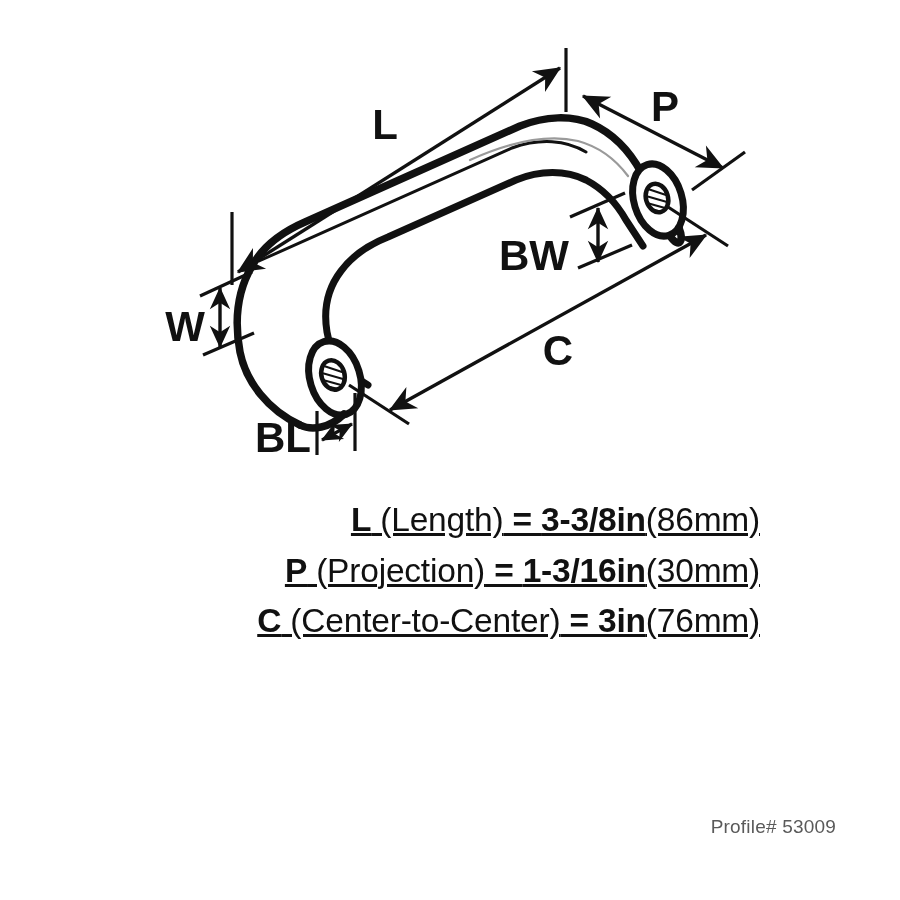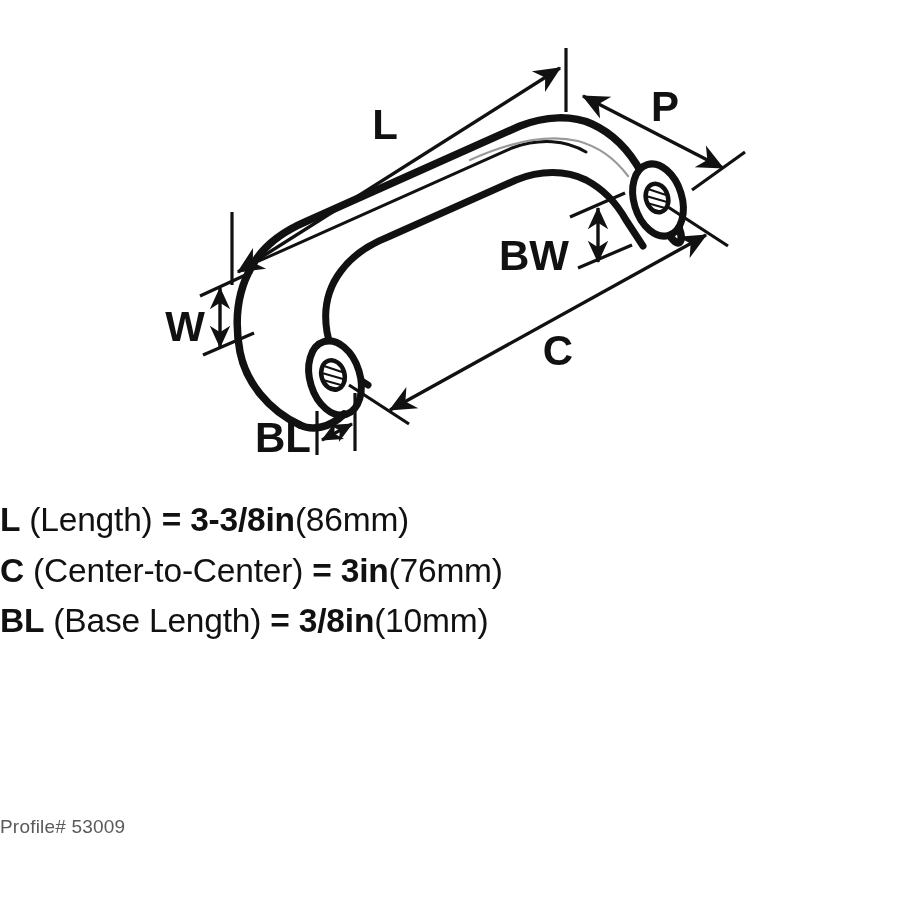--- a/index.html
+++ b/index.html
@@ -37,21 +37,22 @@
     font-family: "Liberation Sans", sans-serif;
     font-weight: bold;
     fill: #111111;
     font-size: 42px;
   }
   #spec-list {
     position: absolute;
     left: 0;
     top: 495px;
     width: 760px;
-    text-align: left;
+    text-align: right;
+    text-decoration: underline;
   }
   .spec-line {
     font-family: "Liberation Sans", sans-serif;
     font-size: 33.5px;
     line-height: 50.5px;
     color: #111111;
     white-space: nowrap;
     letter-spacing: -0.2px;
   }
   .spec-line .sym {
@@ -67,21 +68,21 @@
     font-weight: bold;
   }
   .spec-line .mm {
     font-weight: normal;
   }
   #profile-line {
     position: absolute;
     left: 0;
     top: 816px;
     width: 836px;
-    text-align: left;
+    text-align: right;
     font-family: "Liberation Sans", sans-serif;
     font-size: 19px;
     color: #5a5a5a;
     letter-spacing: 0.2px;
   }
 </style>
 </head>
 <body>
 
 <div id="page">
@@ -197,22 +198,22 @@
       </g>
 
     </svg>
   </div>
 
   <div id="spec-list">
     <div class="spec-line">
       <span class="sym">L</span><span class="nm"> (Length)</span><span class="eq"> = </span><span class="val">3-3/8in</span><span class="mm">(86mm)</span>
     </div>
     <div class="spec-line">
+      <span class="sym">P</span><span class="nm"> (Projection)</span><span class="eq"> = </span><span class="val">1-3/16in</span><span class="mm">(30mm)</span>
+    </div>
+    <div class="spec-line">
       <span class="sym">C</span><span class="nm"> (Center-to-Center)</span><span class="eq"> = </span><span class="val">3in</span><span class="mm">(76mm)</span>
     </div>
-    <div class="spec-line">
-      <span class="sym">BL</span><span class="nm"> (Base Length)</span><span class="eq"> = </span><span class="val">3/8in</span><span class="mm">(10mm)</span>
-    </div>
   </div>
 
   <div id="profile-line">Profile# 53009</div>
 
 </div>
 
 </body></html>

